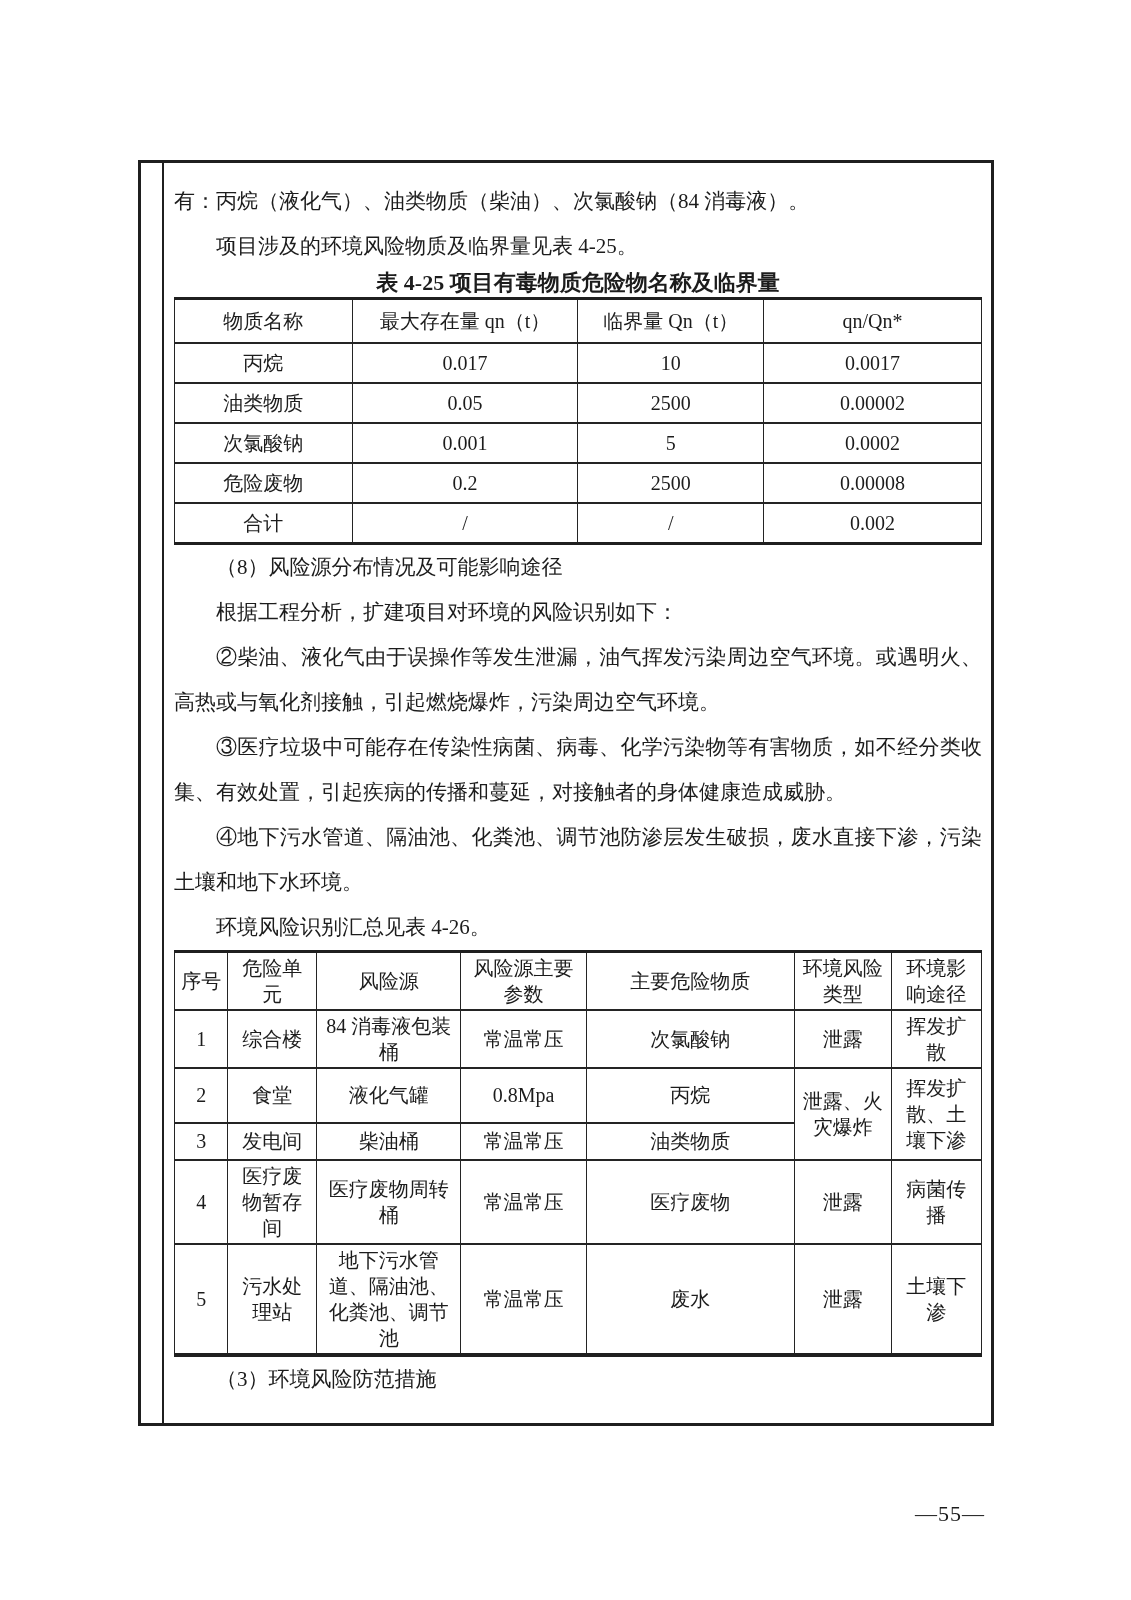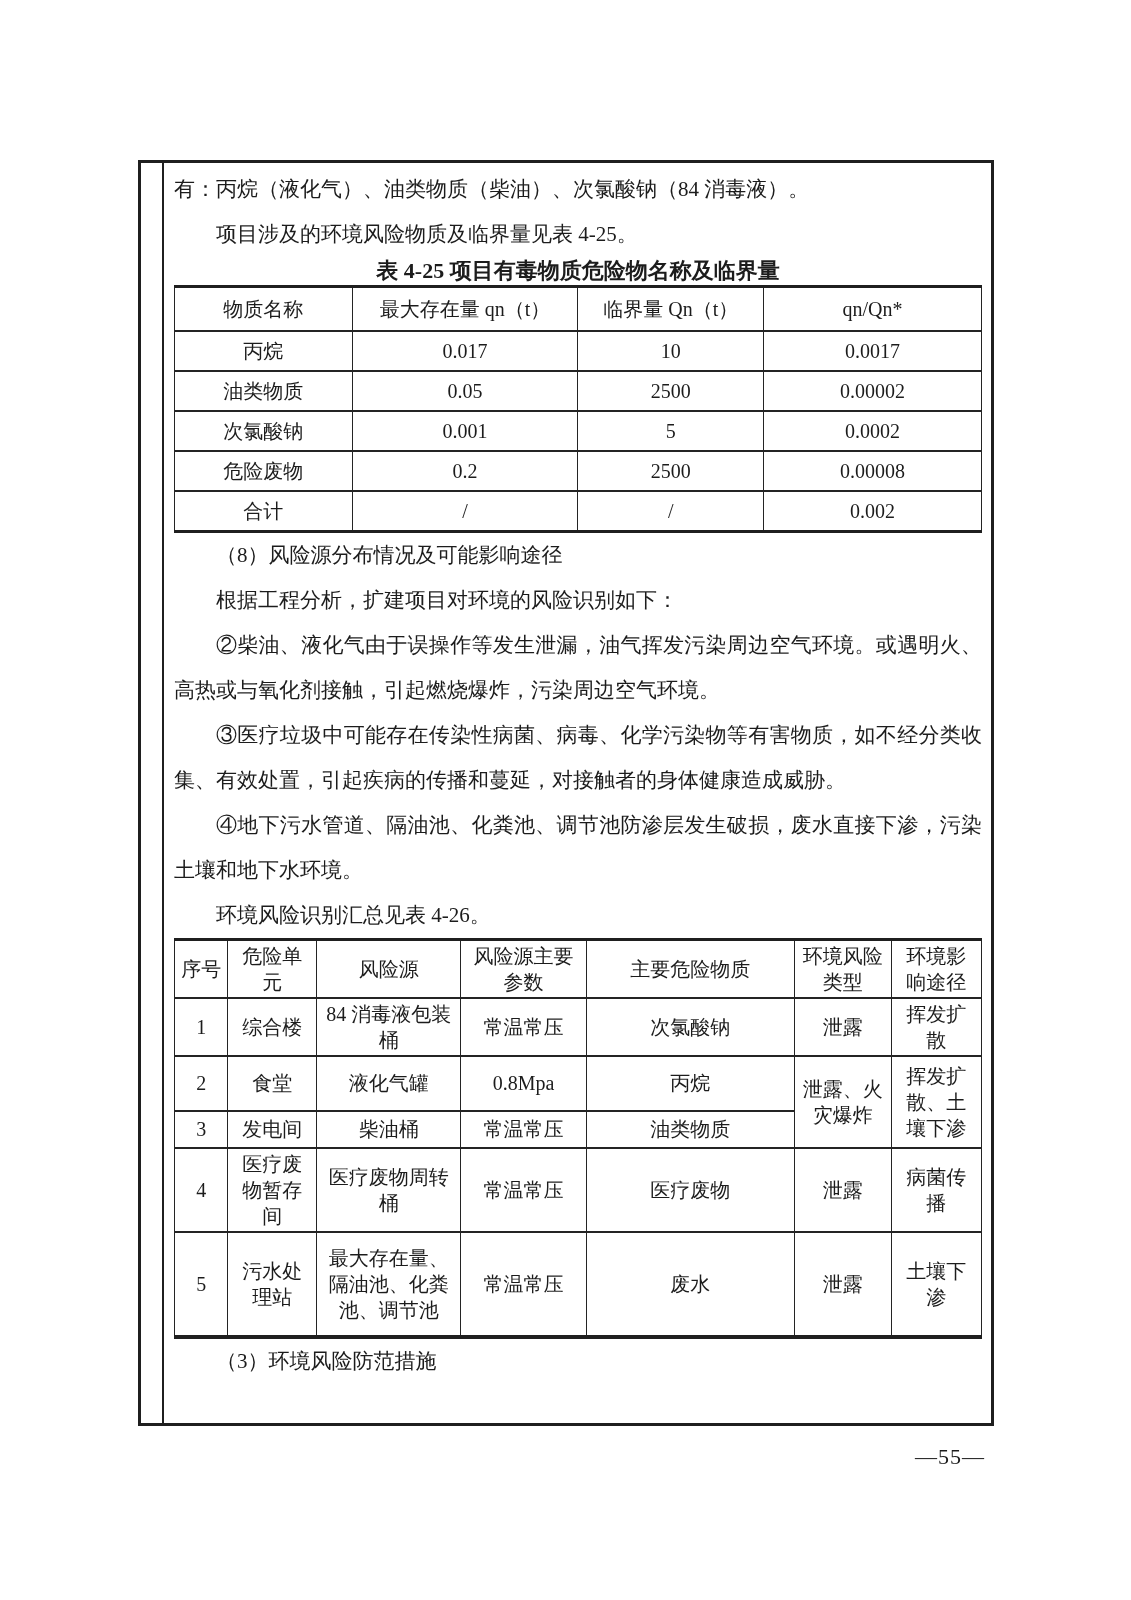--- a/index.html
+++ b/index.html
@@ -15,21 +15,21 @@
     position: absolute; left: 138px; top: 160px;
     width: 856px; height: 1266px;
     border: 3px solid #1f1f1f;
   }
   .gutter {
     position: absolute; left: 0; top: 0; bottom: 0; width: 23px;
     border-right: 2px solid #1f1f1f;
   }
   .content {
     position: absolute; left: 25px; top: 0; right: 0; bottom: 0;
-    padding: 4px 9px 0 8px;
+    padding: 16px 9px 0 8px;
     overflow: hidden;
   }
   p.body-line {
     margin: 0;
     font-size: 21px;
     line-height: 45px;
     text-align: justify;
   }
   p.indent { text-indent: 2em; }
   .tbl-title {
@@ -60,21 +60,21 @@
   .t2 { border-top: 3px solid #1f1f1f; border-bottom: 4px solid #1f1f1f; }
   .t2 th, .t2 td { font-size: 20px; line-height: 26px; }
   .t2 tr:nth-child(1) th { height: 52px; }
   .t2 tr:nth-child(2) td { height: 58px; }
   .t2 tr:nth-child(3) td { height: 55px; }
   .t2 tr:nth-child(4) td { height: 37px; }
   .t2 tr:nth-child(5) td { height: 80px; }
   .t2 tr:nth-child(6) td { height: 105px; }
   .page-number {
     position: absolute;
-    left: 890px; top: 1444px; width: 120px;
+    left: 890px; top: 1501px; width: 120px;
     text-align: center;
     font-size: 22px;
     letter-spacing: 1px;
   }
 </style>
 </head>
 <body>
 
 <div class="frame">
   <div class="gutter"></div>
@@ -188,21 +188,21 @@
             <td>医疗废物暂存间</td>
             <td>医疗废物周转桶</td>
             <td>常温常压</td>
             <td>医疗废物</td>
             <td>泄露</td>
             <td>病菌传播</td>
           </tr>
           <tr>
             <td>5</td>
             <td>污水处理站</td>
-            <td>最大存在量、隔油池、化粪池、调节池</td>
+            <td>地下污水管道、隔油池、化粪池、调节池</td>
             <td>常温常压</td>
             <td>废水</td>
             <td>泄露</td>
             <td>土壤下渗</td>
           </tr>
         </tbody>
     </table>
 
     <p class="body-line indent">（3）环境风险防范措施</p>
 

